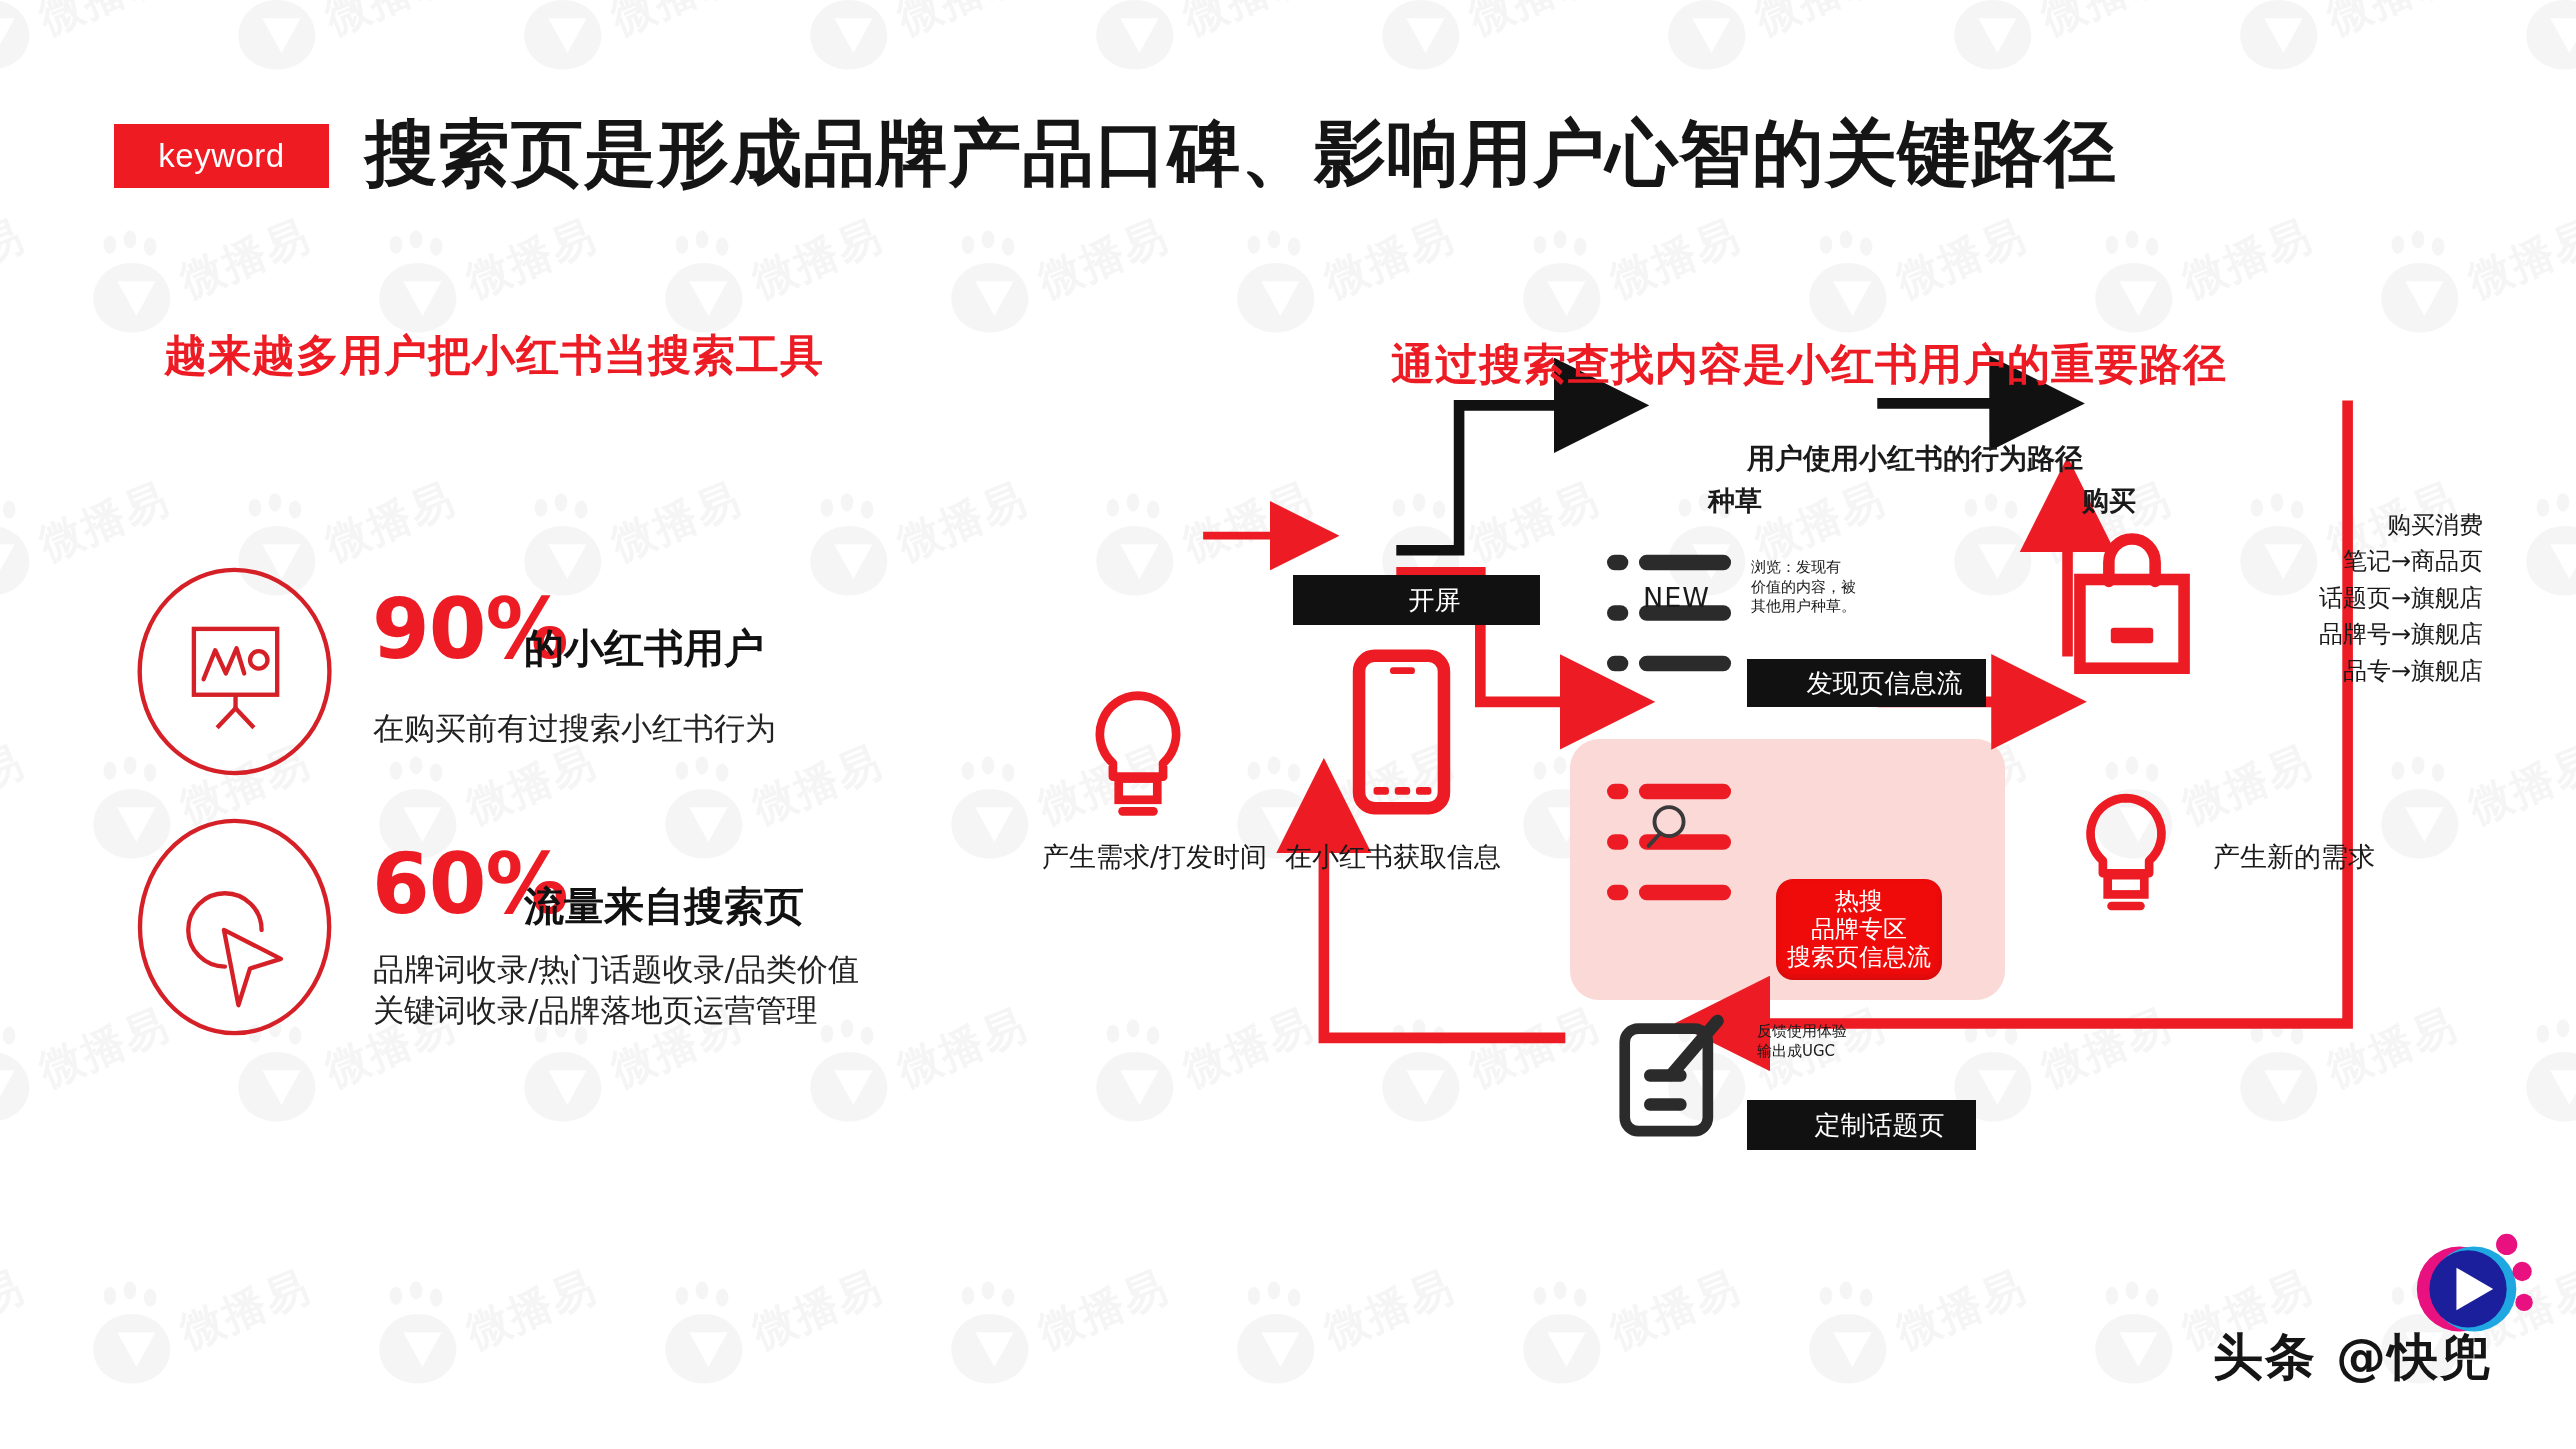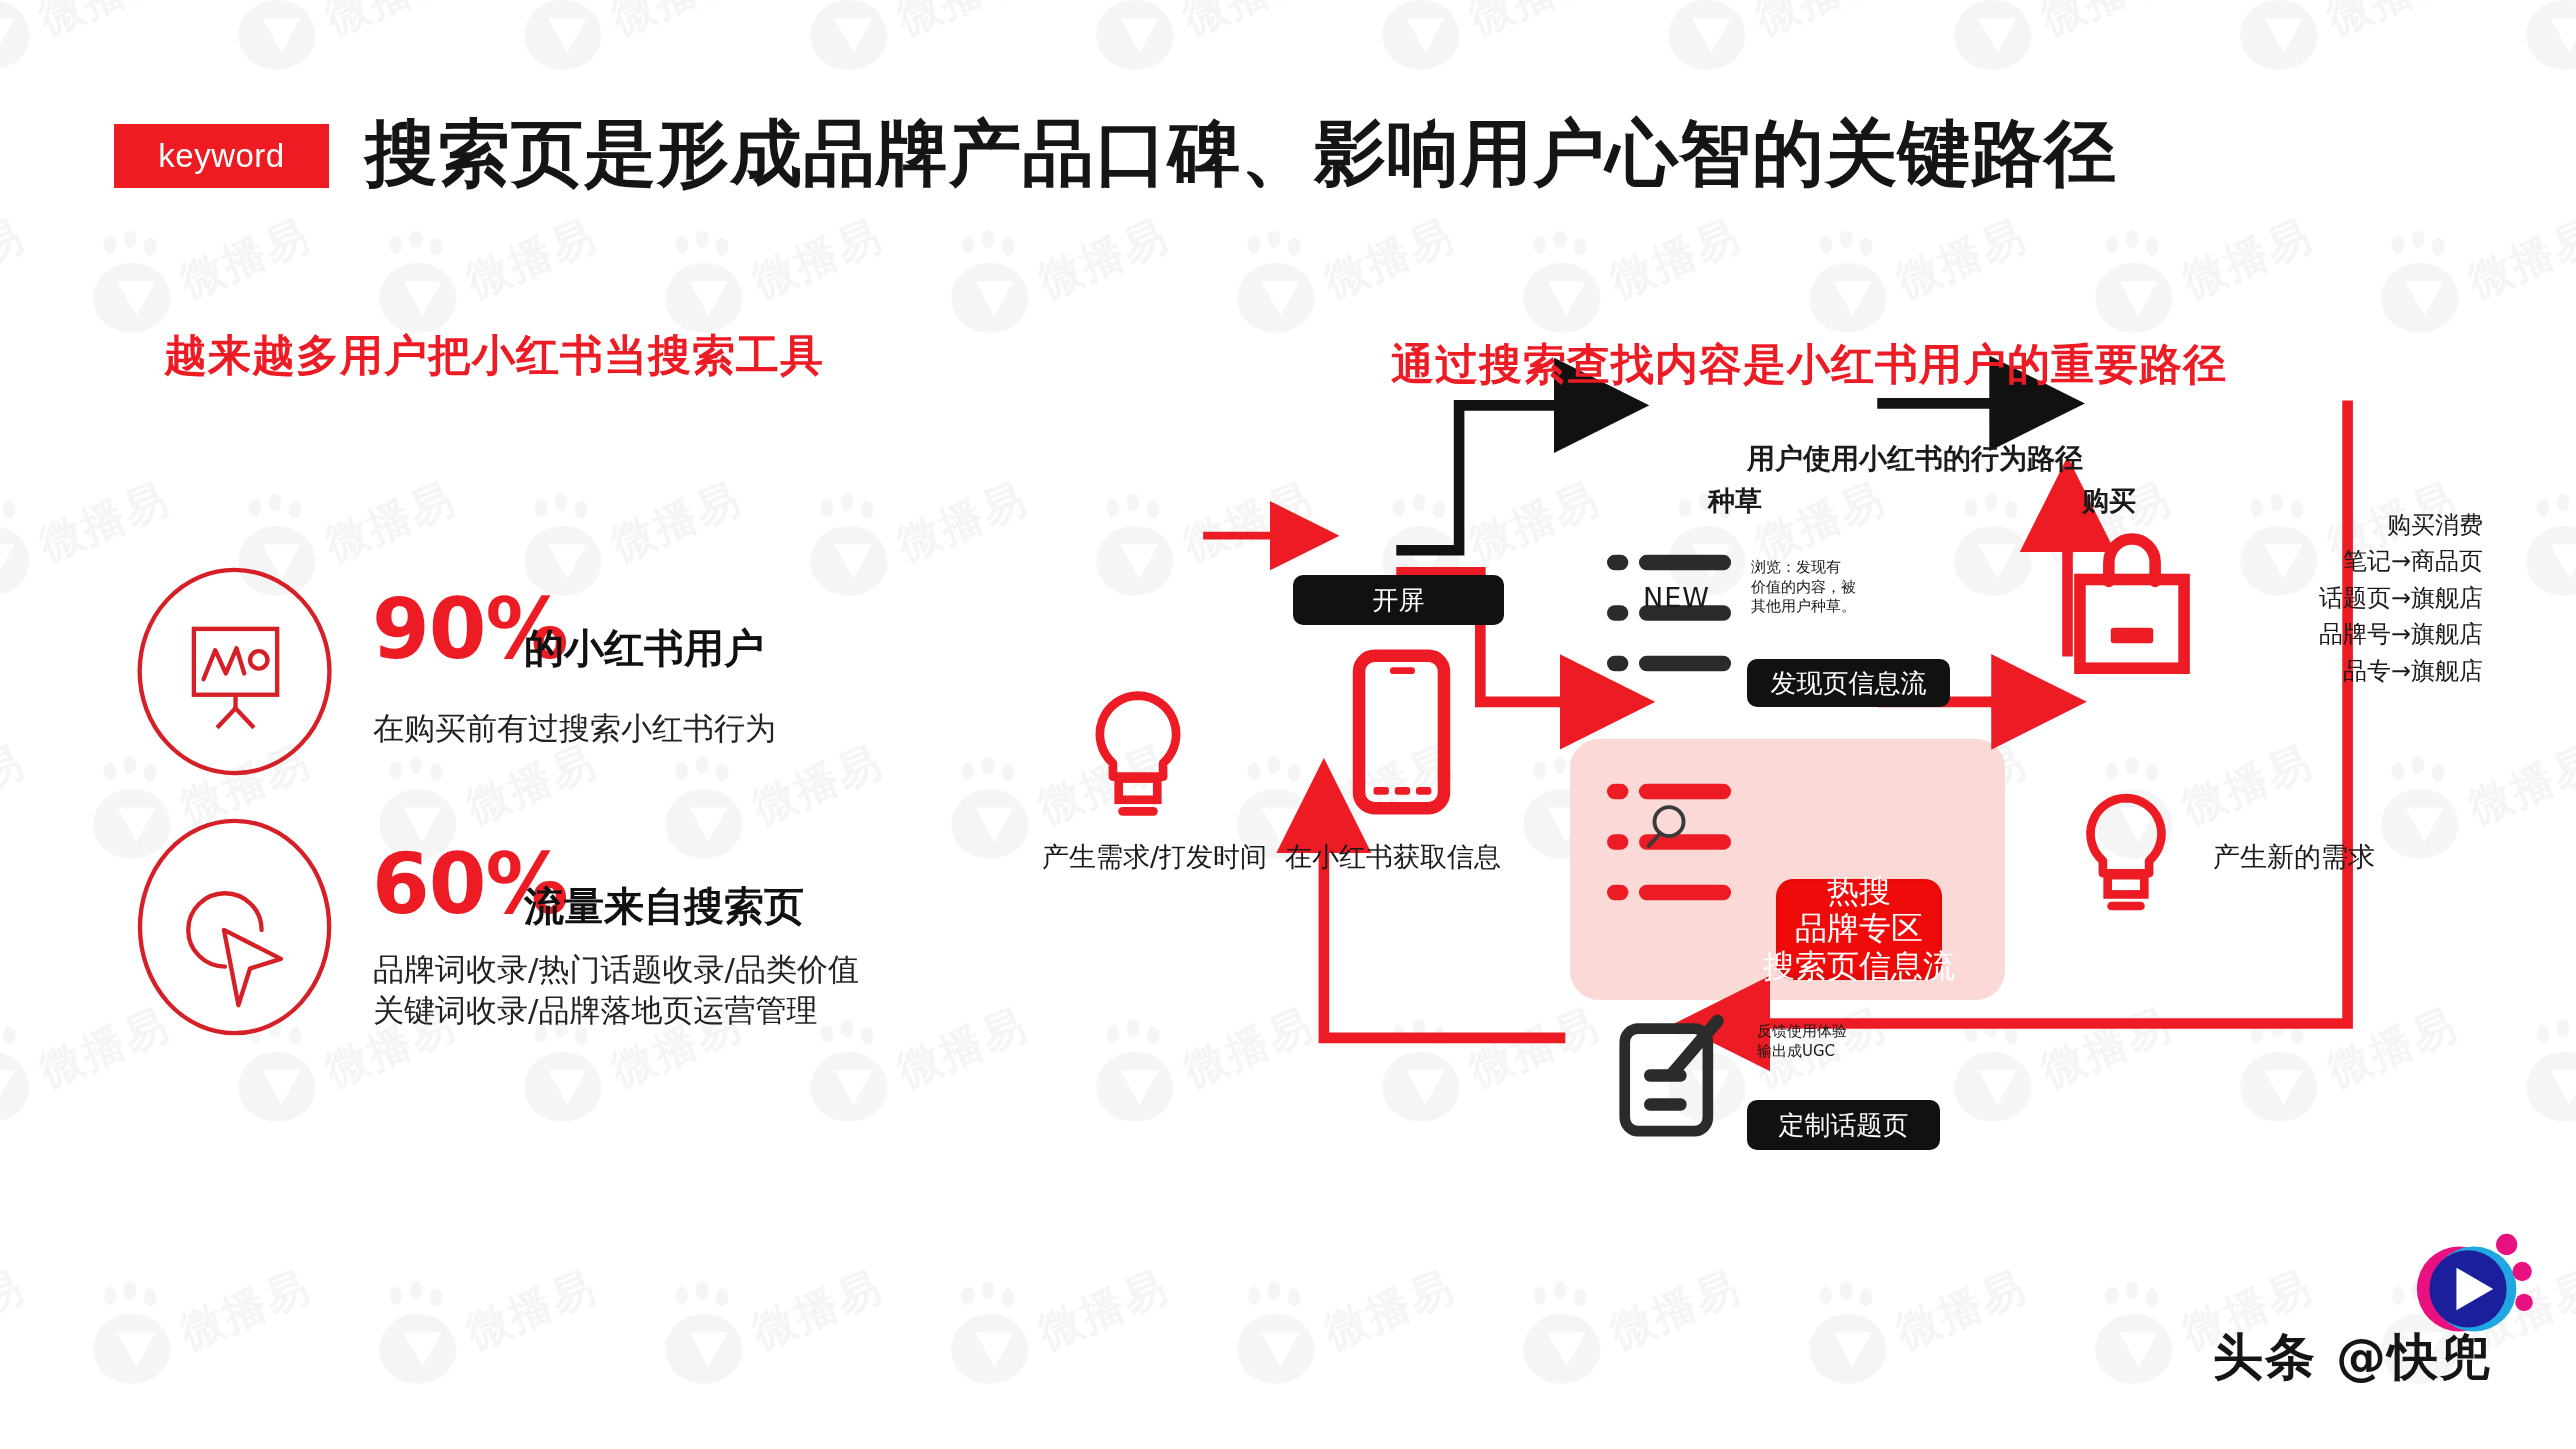--- a/index.html
+++ b/index.html
@@ -72,28 +72,29 @@
     position:absolute;color:#1a1a1a;white-space:pre-line;z-index:7;
     font-family:"DejaVu Sans","Liberation Sans",sans-serif;
   }
   .lbl-title{font-size:28px;font-weight:700;}
   .lbl-stage{font-size:27px;font-weight:700;}
   .lbl-note{font-size:15px;line-height:1.3;}
   .lbl-cap{font-size:27px;}
   .lbl-right{font-size:24px;line-height:1.52;text-align:right;}
 
   .pill{
-    position:absolute;background:#111;color:#fff;border-radius:10px;
+    position:absolute;background:#111;color:#fff;border-radius:0;
     display:flex;align-items:center;justify-content:center;
     font-size:26px;z-index:8;white-space:nowrap;
     font-family:"DejaVu Sans","Liberation Sans",sans-serif;
+    padding-left:36px;
   }
   .pill.red{
     background:#F00B0B;border-radius:17.4px;flex-direction:column;
-    line-height:1.18;font-size:32px;padding:5.8px 0;
+    line-height:1.18;font-size:24px;padding:5.8px 0;
     box-shadow:inset 0 -2.9px 7.7px rgba(0,0,0,.13);
   }
   .pinkbox{
     position:absolute;background:#FBD9D7;border-radius:29px;z-index:4;
   }
   svg{overflow:visible;}
 
   
   .brand{position:absolute;z-index:9;}
   .brand-text{

